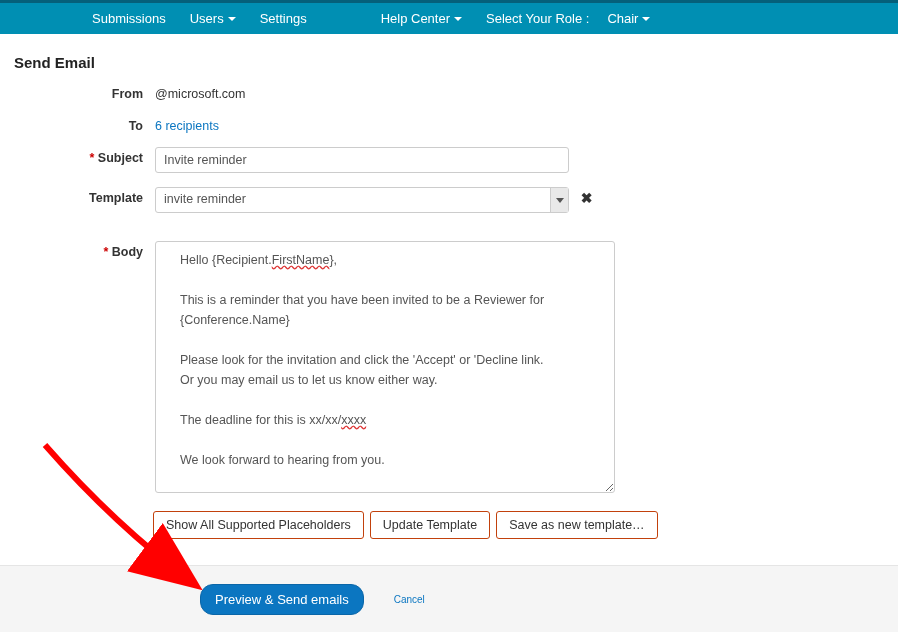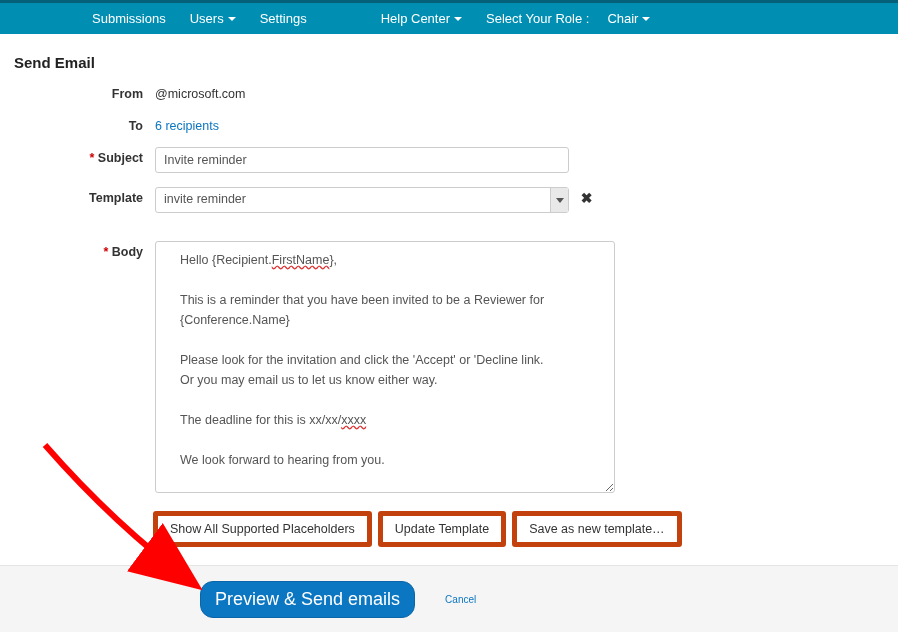--- a/index.html
+++ b/index.html
@@ -131,21 +131,21 @@
       overflow: auto;
       font-family: inherit;
       white-space: pre-wrap;
       line-height: 1.6;
     }
     .squig { text-decoration: wavy underline #d33; text-decoration-skip-ink: none; }
 
     .btn-row { margin-left: -2px; display:flex; gap:6px; }
     .btn-default {
       background: #fff;
-      border: 5px solid #c2410c;
+      border: 1px solid #c2410c;
       border-radius: 3px;
       padding: 6px 12px;
       font-size: 12.5px;
       color: #333;
       cursor: pointer;
     }
 
     .footer-bar {
       position: absolute;
       left: 0; right: 0; bottom: 0;
@@ -156,21 +156,21 @@
       align-items: center;
       padding-left: 200px;
       gap: 30px;
     }
     .btn-primary {
       background: #0b76c1;
       color: #fff;
       border: 1px solid #0a66a8;
       border-radius: 13px;
       padding: 7px 14px;
-      font-size: 18px;
+      font-size: 13px;
       cursor: pointer;
     }
     .cancel-link { color:#0b76c1; font-size:10px; cursor:pointer; }
 
     
     .arrow-svg {
       position: absolute;
       left: 35px;
       top: 435px;
       pointer-events: none;

